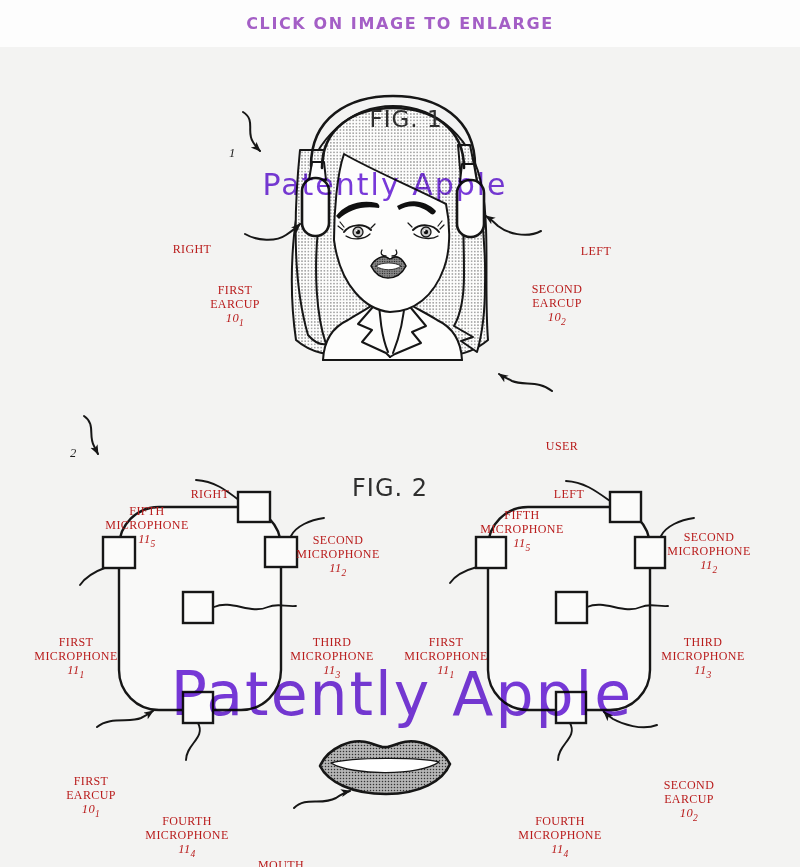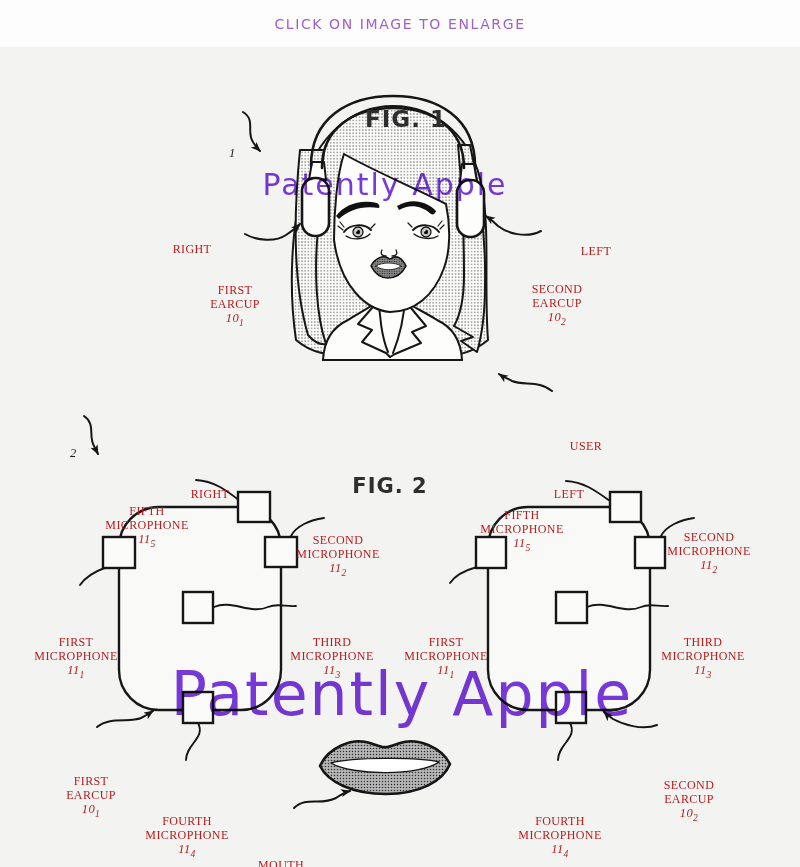--- a/index.html
+++ b/index.html
@@ -1,24 +1,24 @@
 <!DOCTYPE html>
 <html><head>
 <meta charset="utf-8">
 <style>
   html,body{margin:0;padding:0;}
   body{width:800px;height:867px;overflow:hidden;background:#f3f3f2;
        font-family:"Liberation Serif",serif;position:relative;}
   .banner{position:absolute;left:0;top:0;width:800px;height:47px;background:#fdfdfd;
           display:flex;align-items:center;justify-content:center;border-bottom:2px solid #fff;}
-  .banner-text{font-family:"DejaVu Sans",sans-serif;font-size:14px;letter-spacing:1.6px;
-               color:#a45fc6;font-weight:400;}
+  .banner-text{font-family:"DejaVu Sans",sans-serif;font-size:16px;letter-spacing:1.6px;
+               color:#a45fc6;font-weight:700;}
   .figure-area{position:absolute;left:0;top:47px;width:800px;height:820px;background:#f3f3f2;cursor:pointer;}
   .fig-title{position:absolute;transform:translateX(-50%);font-family:"DejaVu Sans",sans-serif;
-             color:#2e2e2e;letter-spacing:1px;font-weight:700;}
+             color:#2e2e2e;letter-spacing:1px;font-weight:400;}
   .lineart{position:absolute;left:0;top:0;}
   .lbl{position:absolute;transform:translateX(-50%);text-align:center;font-size:12px;
        line-height:1.18;letter-spacing:.4px;color:#b91c1c;white-space:nowrap;}
   .ref{font-style:italic;font-size:12.5px;}
   .ref sub{font-size:9.5px;font-style:italic;}
   .ptr{position:absolute;font-style:italic;font-size:12.5px;color:#1c1c1c;}
   .wm{position:absolute;transform:translateX(-50%);font-family:"DejaVu Sans",sans-serif;
       color:#6d28d9;mix-blend-mode:multiply;opacity:.92;white-space:nowrap;letter-spacing:2px;}
   .wm1{font-size:30px;}
   .wm2{font-size:60px;}
@@ -155,38 +155,38 @@
                C 418,737 442,748 450,764 C 443,781 420,794 386,794 C 352,794 328,782 320,766 Z" fill="url(#stippleGray)" stroke="#161616" stroke-width="2.6"></path>
       <path d="M 331,763 C 352,757 420,757 439,762 C 420,776 352,776 331,763 Z" fill="#fff" stroke="#161616" stroke-width="1.4"></path>
       <path d="M 294,808 C 306,796 321,806 336,798 C 342,794 346,792 350,791" fill="none" stroke="#161616" stroke-width="2" marker-end="url(#ah)"></path>
     </g>
   </svg>
 
   <div class="wm wm1" style="left:385px;top:120px">Patently Apple</div>
   <div class="wm wm2" style="left:402px;top:612px">Patently Apple</div>
 
   <div class="fig-title" style="left:406px;top:59px;font-size:23px">FIG. 1</div>
-  <div class="fig-title" style="left:390px;top:427px;font-size:21px">FIG. 2</div>
+  <div class="fig-title" style="left:390px;top:427px;font-size:24px">FIG. 2</div>
 
   <div class="ptr" style="left:229px;top:99px">1</div>
   <div class="ptr" style="left:70px;top:399px">2</div>
 
   <div class="lbl" style="left:192px;top:195px">RIGHT</div>
   <div class="lbl" style="left:596px;top:197px">LEFT</div>
   <div class="lbl" style="left:235px;top:236px">
     <span>FIRST</span><br>
     <span>EARCUP</span><br>
     <span class="ref"><span>10</span><sub>1</sub></span>
   </div>
   <div class="lbl" style="left:557px;top:235px">
     <span>SECOND</span><br>
     <span>EARCUP</span><br>
     <span class="ref"><span>10</span><sub>2</sub></span>
   </div>
-  <div class="lbl" style="left:586px;top:392px">USER</div>
+  <div class="lbl" style="left:562px;top:392px">USER</div>
 
   <div class="lbl" style="left:210px;top:440px">RIGHT</div>
   <div class="lbl" style="left:569px;top:440px">LEFT</div>
 
   <div class="lbl" style="left:147px;top:457px">
     <span>FIFTH</span><br>
     <span>MICROPHONE</span><br>
     <span class="ref"><span>11</span><sub>5</sub></span>
   </div>
   <div class="lbl" style="left:338px;top:486px">

